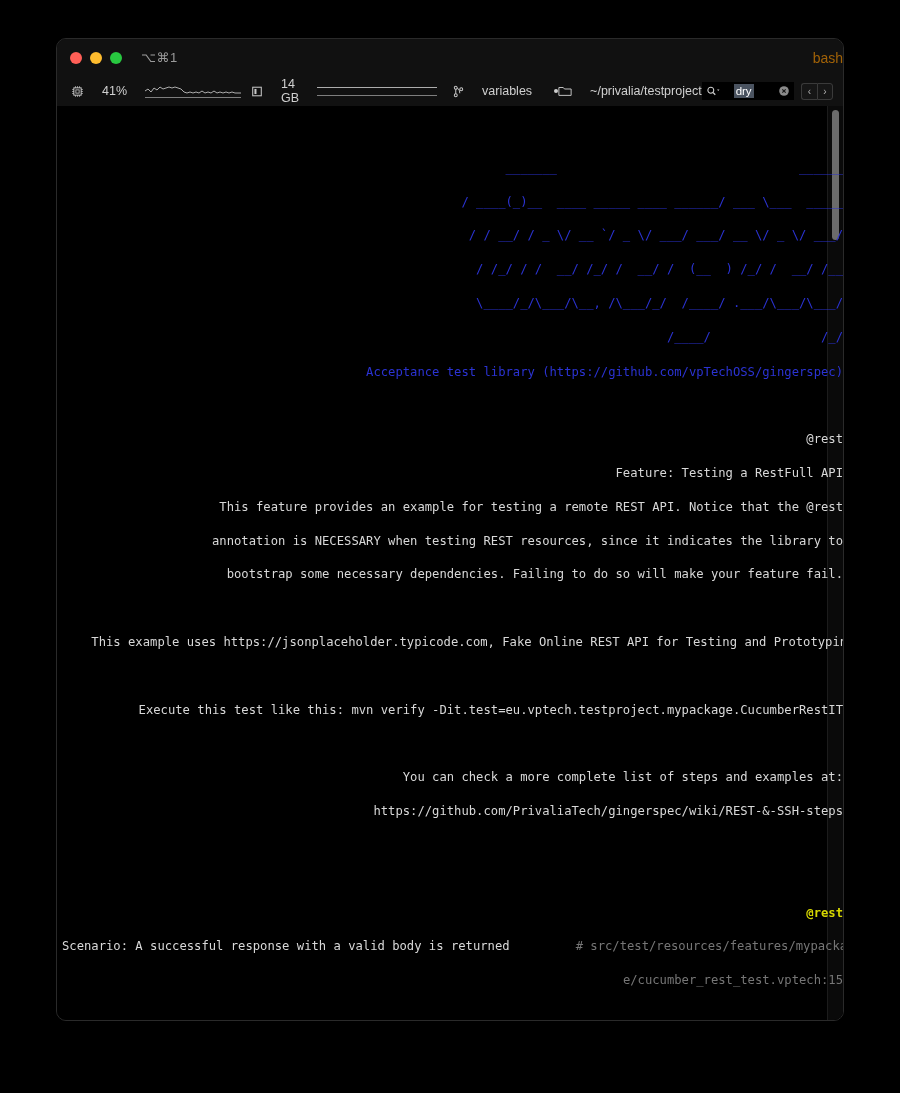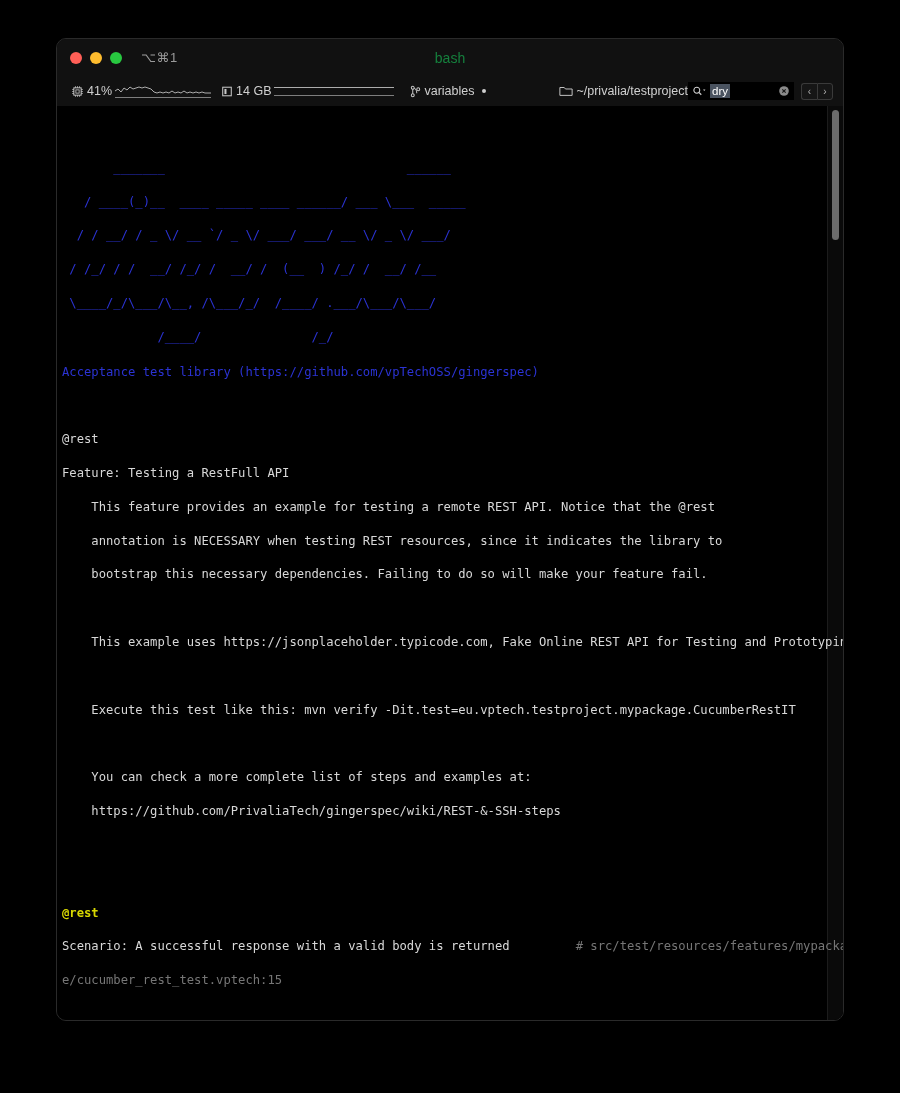--- a/index.html
+++ b/index.html
@@ -42,55 +42,55 @@
   .shortcut {
     margin-left: 19px;
     color: #9a9a9a;
     font-family: "Liberation Sans", sans-serif;
     font-size: 13px;
     letter-spacing: 0.5px;
   }
   .win-title {
     position: absolute;
     left: 0; right: 0;
-    text-align: center;
-    color: #15803d;
+    text-align: right;
+    color: #a16207;
     font-family: "Liberation Sans", sans-serif;
     font-size: 14px;
     pointer-events: none;
   }
 
   
   .toolbar {
     height: 30px;
     flex: 0 0 30px;
     background: #111111;
     display: flex;
     align-items: center;
     padding: 0 10px 0 14px;
     font-family: "Liberation Sans", sans-serif;
     font-size: 12.5px;
     color: #d0d0d0;
     gap: 0px;
   }
-  .tb-group { display: flex; align-items: center; gap: 3px; }
+  .tb-group { display: flex; align-items: center; gap: 18px; }
   .tb-icon { display:inline-flex; align-items:center; justify-content:center; }
   .spark { width: 96px; height: 16px; }
   .membar { width: 120px; height: 14px; }
   .variables-dot {
     width: 4px; height: 4px; border-radius: 50%;
     background: #cfcfcf; margin-left: 4px;
   }
   .search-box {
     width: 106px; height: 18px;
     background: #000000;
     border-radius: 0;
     display: flex; align-items: center;
     padding: 0 4px;
-    gap: 2px;
+    gap: 12px;
   }
   .search-val {
     background: #4a5360;
     color: #ffffff;
     font-size: 11.5px;
     padding: 0 2px;
     line-height: 14px;
   }
   .clear-btn { margin-left:auto; }
   .navbtns { display:flex; margin-left: 7px; }
@@ -99,21 +99,21 @@
     border: 1px solid #3a3a3a;
     background: #161616;
     color: #b0b0b0;
     font-size: 10px;
     display:flex; align-items:center; justify-content:center;
   }
   .navbtn.left { border-radius: 3px 0 0 3px; border-right: none; }
   .navbtn.right { border-radius: 0 3px 3px 0; }
 
   
-  .term-wrap { position: relative; flex: 1 1 auto; background:#000; overflow: hidden; }
+  .term-wrap { position: relative; flex: 1 1 auto; background:#000; overflow: hidden; text-align: right; }
   .term {
     position: absolute;
     left: 0; top: 0; right: 0; bottom: 0;
     padding: 4px 0 0 5px;
     font-family: "DejaVu Sans Mono", monospace;
     font-size: 12.2px;
     line-height: 16.9px;
     white-space: pre;
     color: #d6d6d6;
   }
@@ -263,21 +263,21 @@
 <div class="ascii c-blue line"> / /_/ / /  __/ /_/ /  __/ /  (__  ) /_/ /  __/ /__</div>
 <div class="ascii c-blue line"> \____/_/\___/\__, /\___/_/  /____/ .___/\___/\___/</div>
 <div class="ascii c-blue line">             /____/               /_/</div>
 <div class="line c-blue">Acceptance test library (https://github.com/vpTechOSS/gingerspec)</div>
 
         
 <div class="line c-white">@rest</div>
 <div class="line c-white">Feature: Testing a RestFull API</div>
 <div class="line c-white">    This feature provides an example for testing a remote REST API. Notice that the @rest</div>
 <div class="line c-white">    annotation is NECESSARY when testing REST resources, since it indicates the library to</div>
-<div class="line c-white">    bootstrap this necessary dependencies. Failing to do so will make your feature fail.</div>
+<div class="line c-white">    bootstrap some necessary dependencies. Failing to do so will make your feature fail.</div>
 <div class="line c-white">&nbsp;</div>
 <div class="line c-white">    This example uses https://jsonplaceholder.typicode.com, Fake Online REST API for Testing and Prototyping</div>
 <div class="line c-white">&nbsp;</div>
 <div class="line c-white">    Execute this test like this: mvn verify -Dit.test=eu.vptech.testproject.mypackage.CucumberRestIT</div>
 <div class="line c-white">&nbsp;</div>
 <div class="line c-white">    You can check a more complete list of steps and examples at:</div>
 <div class="line c-white">    https://github.com/PrivaliaTech/gingerspec/wiki/REST-&amp;-SSH-steps</div>
 <div class="line">&nbsp;</div>
 
         

